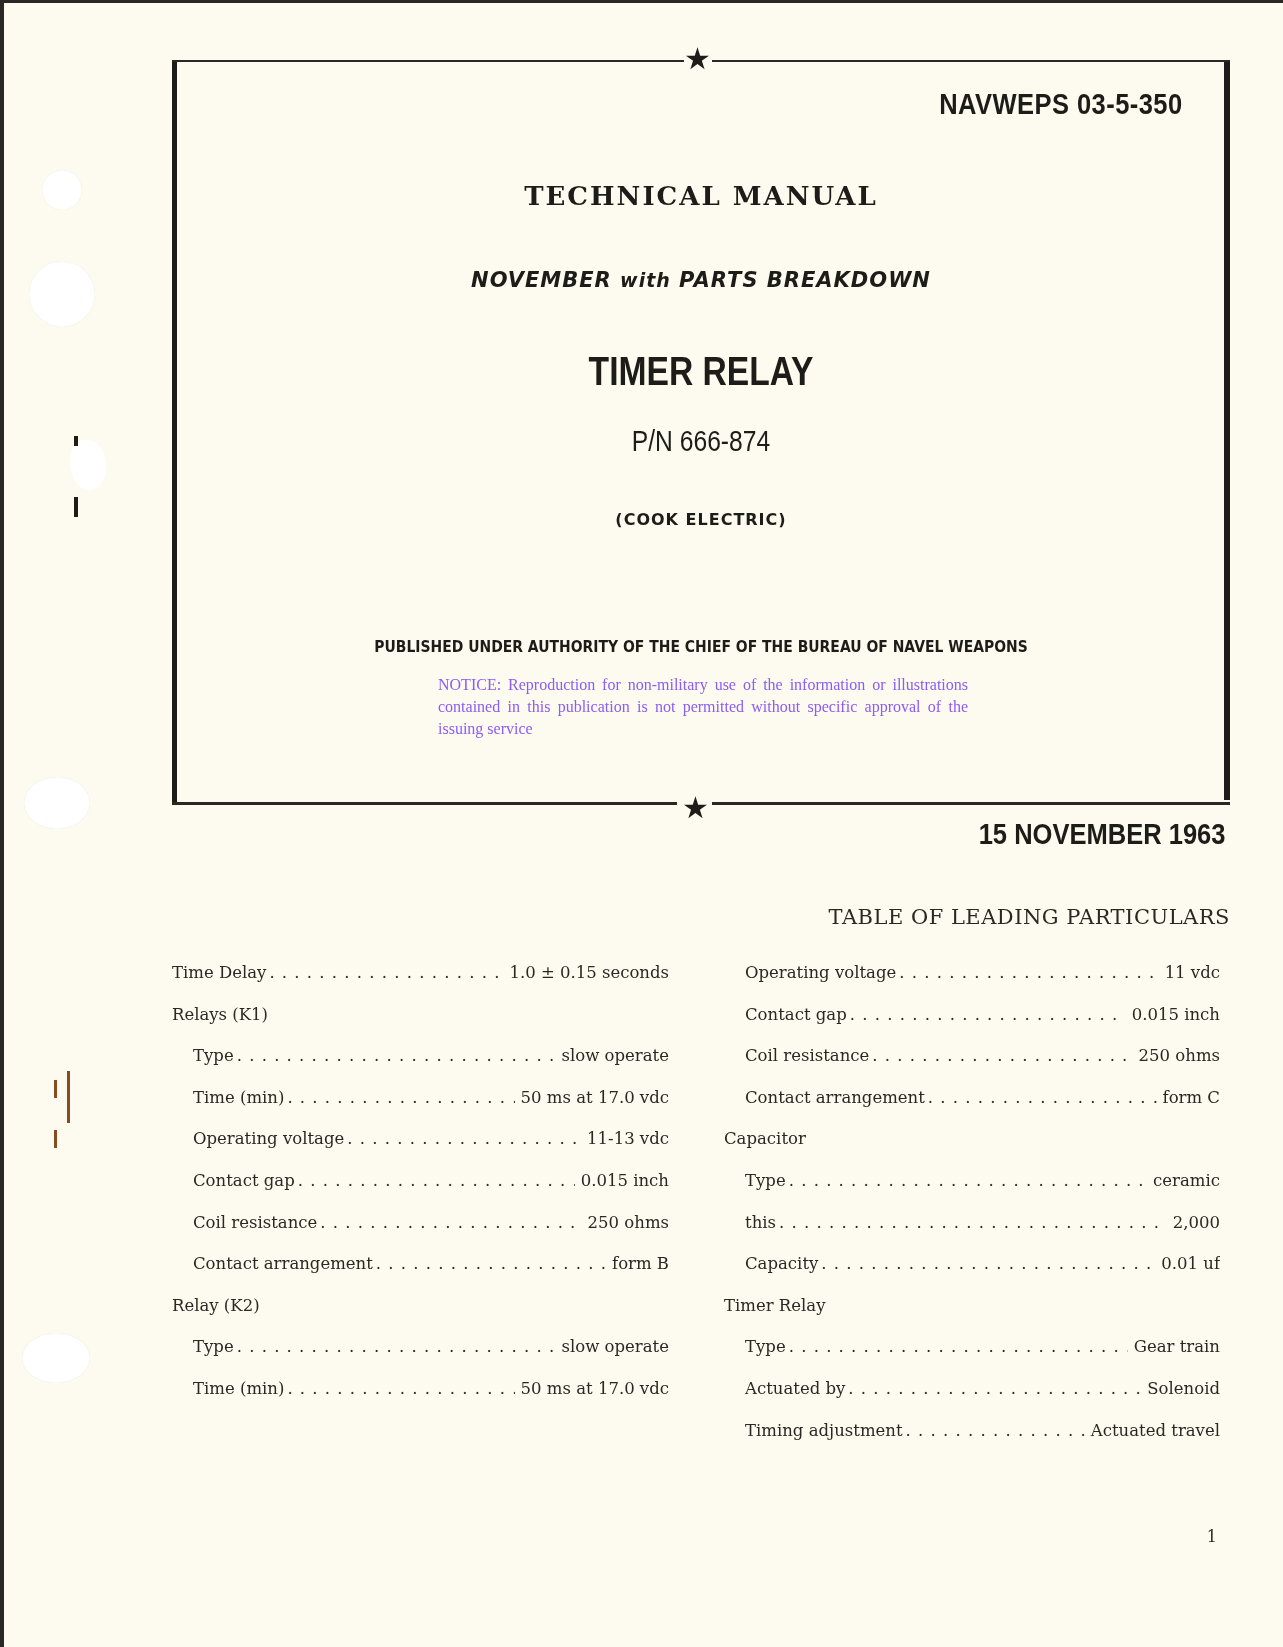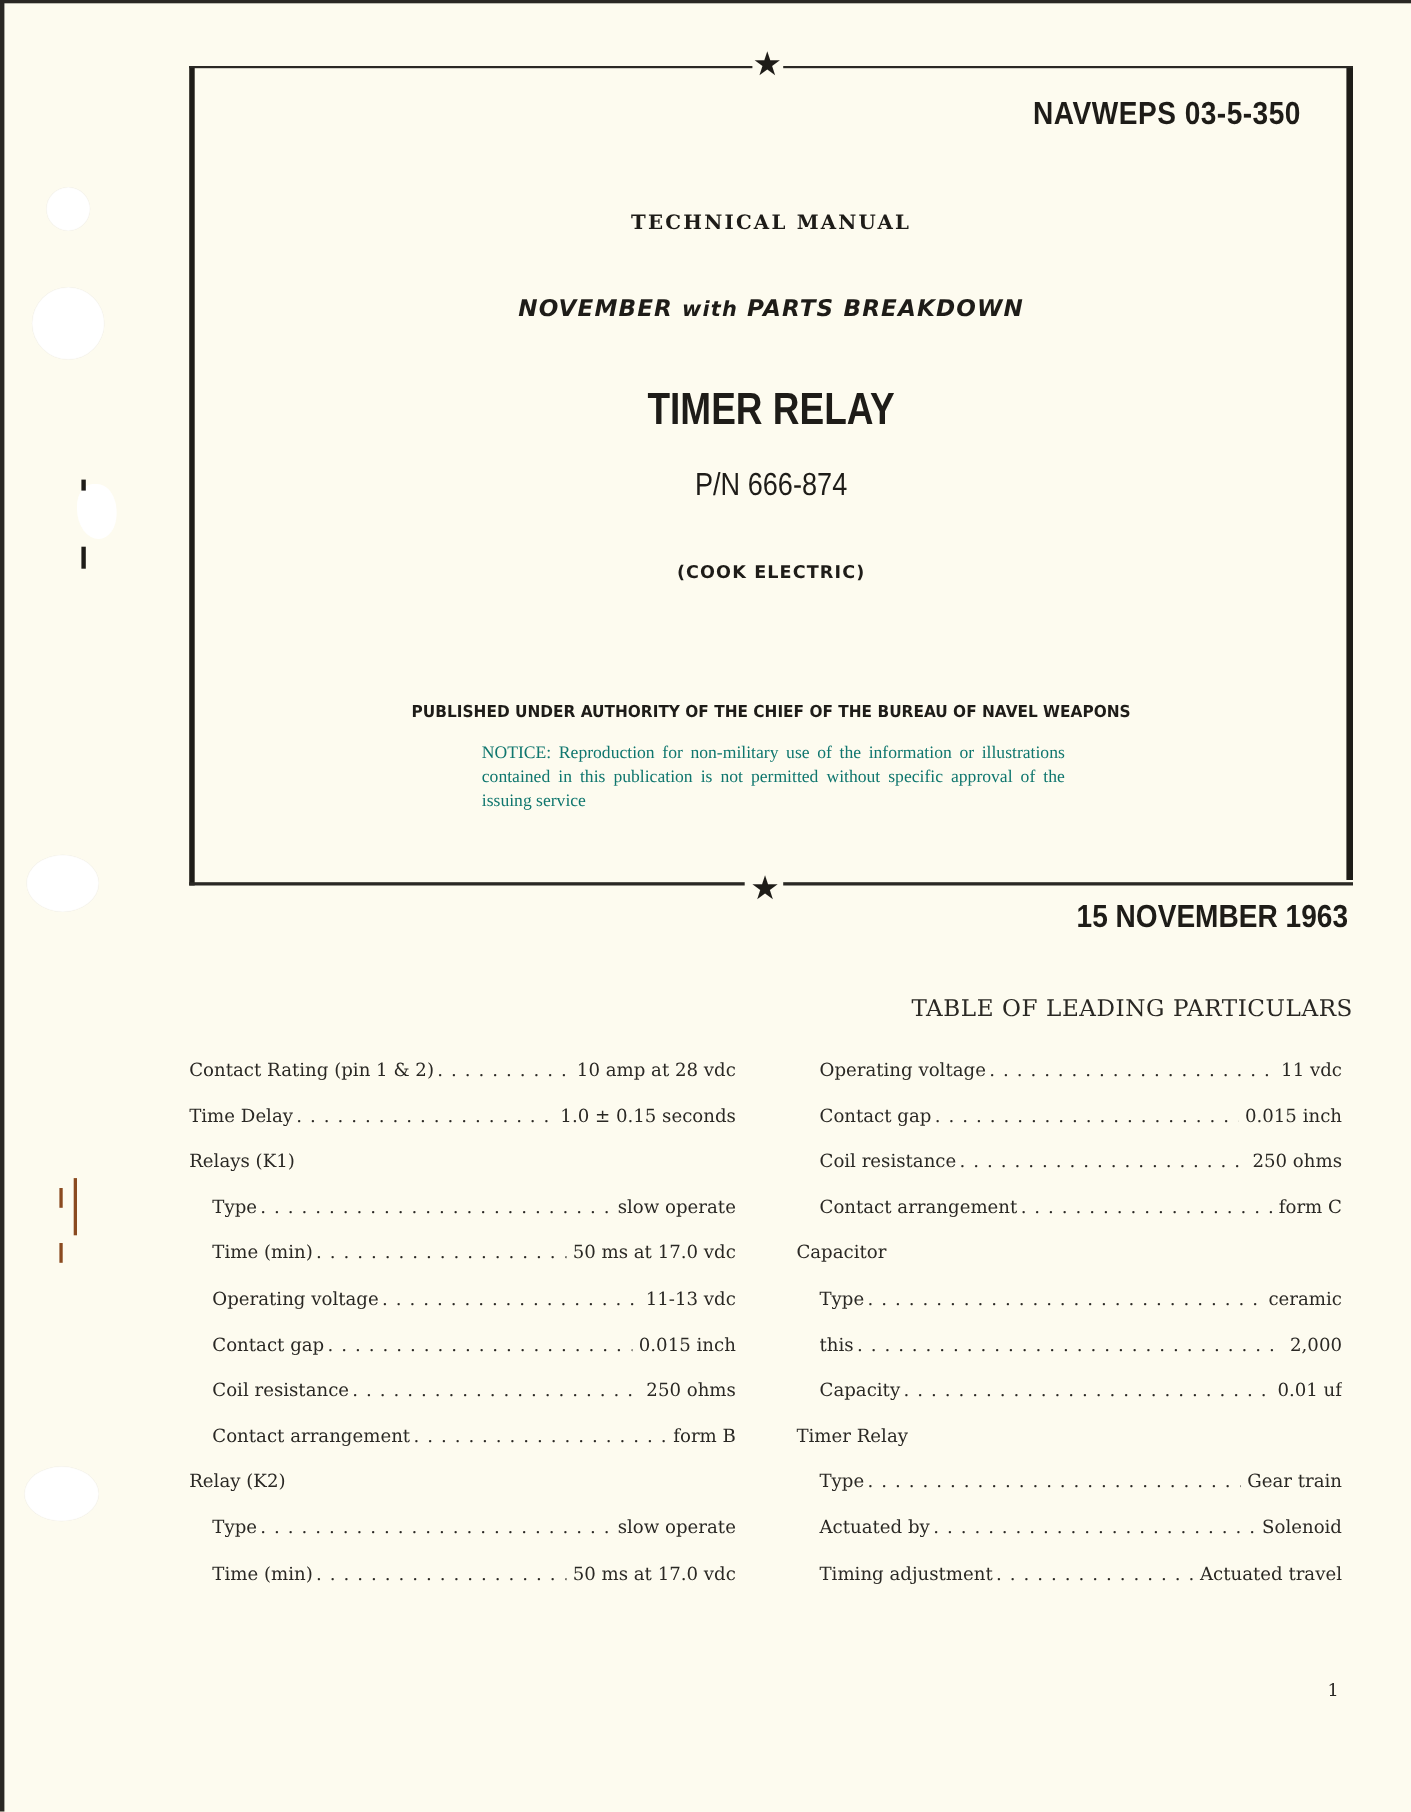--- a/index.html
+++ b/index.html
@@ -46,22 +46,22 @@
     .star.bottom { left: 510px; bottom: -18px; }
 
     .doc-number {
       position: absolute; right: 100px; top: 88px;
       font-family: "Liberation Sans", sans-serif; font-weight: bold;
       font-size: 29px; letter-spacing: 0.5px; transform: scaleX(0.88);
       transform-origin: right center;
     }
     .center { position: absolute; left: 172px; width: 1058px; text-align: center; }
     .tech-manual {
-      top: 192px; font-family: "DejaVu Serif", serif; font-weight: bold;
-      font-size: 18px; letter-spacing: 2px;
+      top: 181px; font-family: "DejaVu Serif", serif; font-weight: bold;
+      font-size: 26px; letter-spacing: 2px;
     }
     .overhaul {
       top: 268px; font-family: "DejaVu Sans", sans-serif; font-weight: bold;
       font-style: italic; font-size: 21px; letter-spacing: 1px;
     }
     .timer-relay {
       top: 348px; font-family: "Liberation Sans", sans-serif; font-weight: bold;
       font-size: 41px; transform: scaleX(0.82);
     }
     .part-number {
@@ -72,21 +72,21 @@
       top: 510px; font-family: "DejaVu Sans", sans-serif; font-weight: bold;
       font-size: 16px; letter-spacing: 1px;
     }
     .authority {
       top: 638px; font-family: "DejaVu Sans", sans-serif; font-weight: bold;
       font-size: 15px; transform: scaleX(0.93);
     }
     .notice {
       position: absolute; left: 438px; top: 674px; width: 530px;
       font-family: "Liberation Serif", serif; font-size: 16px; line-height: 22px;
-      text-align: justify; text-align-last: left; color: #0f766e;
+      text-align: justify; text-align-last: left; color: #8b5cf6;
     }
     .pub-date {
       position: absolute; right: 58px; top: 818px;
       font-family: "Liberation Sans", sans-serif; font-weight: bold;
       font-size: 29px; transform: scaleX(0.88); transform-origin: right center;
     }
     .table-title {
       position: absolute; left: 172px; width: 1058px; top: 905px; text-align: right;
       font-family: "DejaVu Serif", serif; font-size: 21px; letter-spacing: 0.5px;
       color: #2a2824;
@@ -156,25 +156,20 @@
 <div class="center manufacturer">(COOK ELECTRIC)</div>
 <div class="center authority">PUBLISHED UNDER AUTHORITY OF THE CHIEF OF THE BUREAU OF NAVEL WEAPONS</div>
 <div class="notice">NOTICE: Reproduction for non-military use of the information or illustrations contained in this publication is not permitted without specific approval of the issuing service</div>
 
 <div class="pub-date">15 NOVEMBER 1963</div>
 
 <div class="table-title">TABLE OF LEADING PARTICULARS</div>
 
 <div class="col left">
   <div class="row">
-      <span class="label">Contact Rating (pin 1 &amp; 2)</span>
-      <span class="dots"></span>
-      <span class="value">10 amp at 28 vdc</span>
-    </div>
-  <div class="row">
       <span class="label">Time Delay</span>
       <span class="dots"></span>
       <span class="value">1.0 ± 0.15 seconds</span>
     </div>
   <div class="row">
       <span class="label">Relays (K1)</span>
     </div>
   <div class="row indent">
       <span class="label">Type</span>
       <span class="dots"></span>

